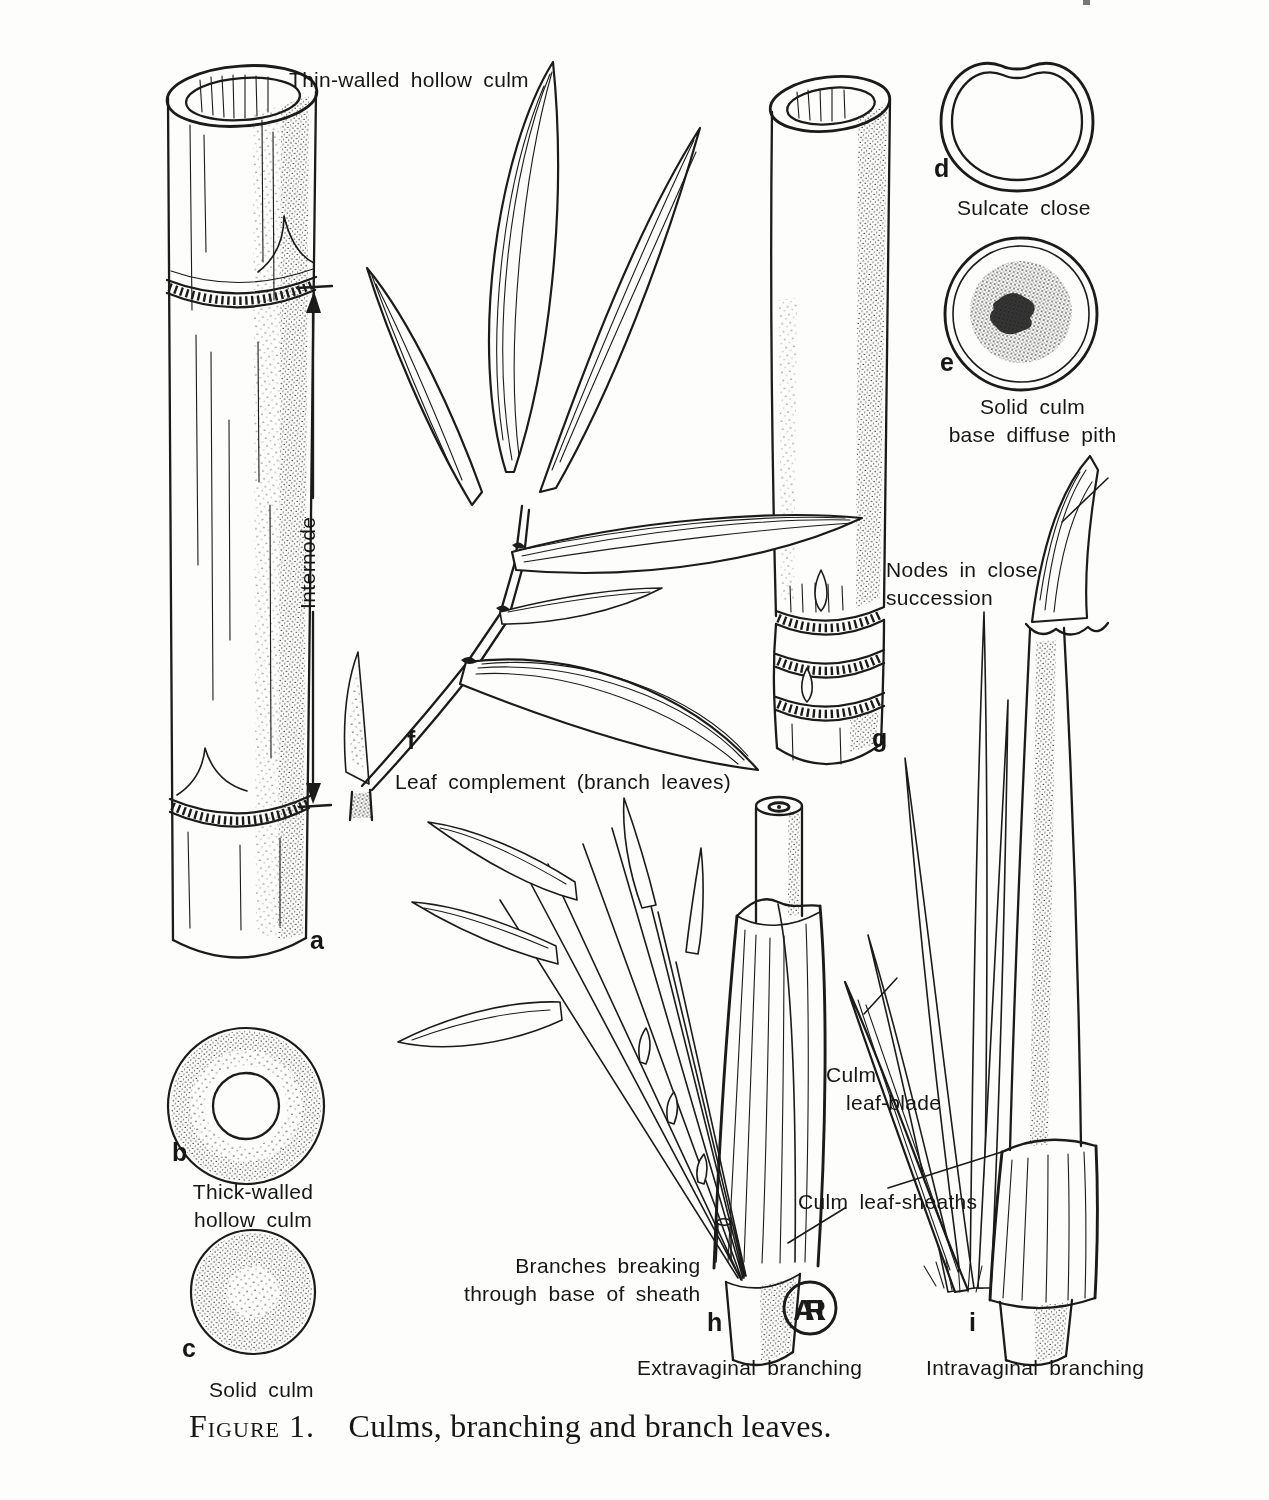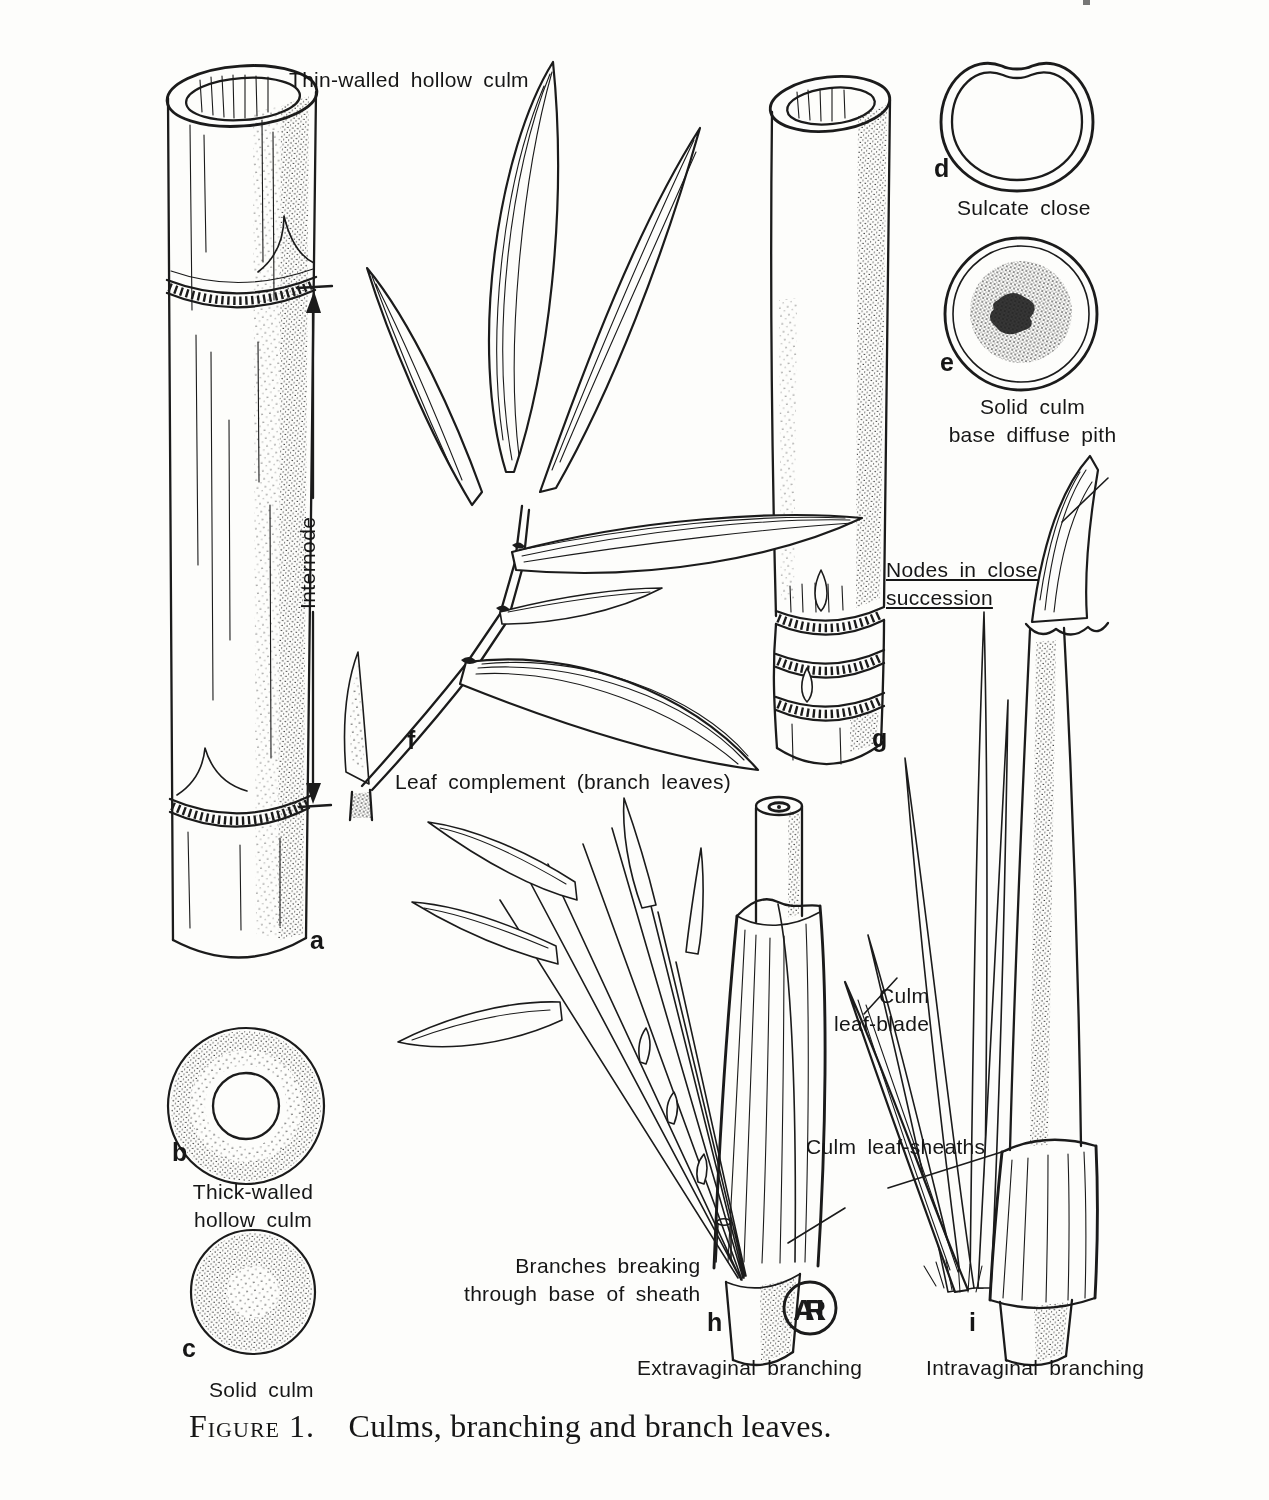--- a/index.html
+++ b/index.html
@@ -267,45 +267,45 @@
 
   <div class="letter" style="left:934px;top:154px;">d</div>
   <div class="lab" style="left:957px;top:194px;">Sulcate close</div>
 
   <div class="letter" style="left:940px;top:348px;">e</div>
   <div class="lab ctr" style="left:920px;top:393px;width:225px;">
     <div>Solid culm</div>
     <div>base diffuse pith</div>
   </div>
 
-  <div class="lab" style="left:886px;top:556px;text-decoration:underline;">
+  <div class="lab" style="left:886px;top:556px;">
     <div>Nodes in close</div>
     <div>succession</div>
   </div>
 
   <div class="letter" style="left:407px;top:726px;">f</div>
   <div class="lab" style="left:395px;top:768px;text-align:center;">Leaf complement (branch leaves)</div>
 
   <div class="letter" style="left:872px;top:724px;">g</div>
 
   <div class="letter" style="left:172px;top:1138px;">b</div>
   <div class="lab ctr" style="left:158px;top:1178px;width:190px;">
     <div>Thick-walled</div>
     <div>hollow culm</div>
   </div>
 
   <div class="letter" style="left:182px;top:1334px;">c</div>
   <div class="lab" style="left:209px;top:1376px;">Solid culm</div>
 
-  <div class="lab" style="left:826px;top:982px;text-align:right;">
+  <div class="lab" style="left:826px;top:1061px;">
     <div>Culm</div>
-    <div style="padding-left:8px;">leaf-blade</div>
-  </div>
-
-  <div class="lab" style="left:798px;top:1133px;margin-left:8px;">Culm leaf-sheaths</div>
+    <div style="padding-left:20px;">leaf-blade</div>
+  </div>
+
+  <div class="lab" style="left:798px;top:1188px;">Culm leaf-sheaths</div>
 
   <div class="lab" style="left:464px;top:1252px;text-align:right;">
     <div>Branches breaking</div>
     <div>through base of sheath</div>
   </div>
 
   <div class="letter" style="left:707px;top:1308px;">h</div>
   <div class="lab" style="left:637px;top:1354px;">Extravaginal branching</div>
 
   <div class="letter" style="left:969px;top:1308px;">i</div>

